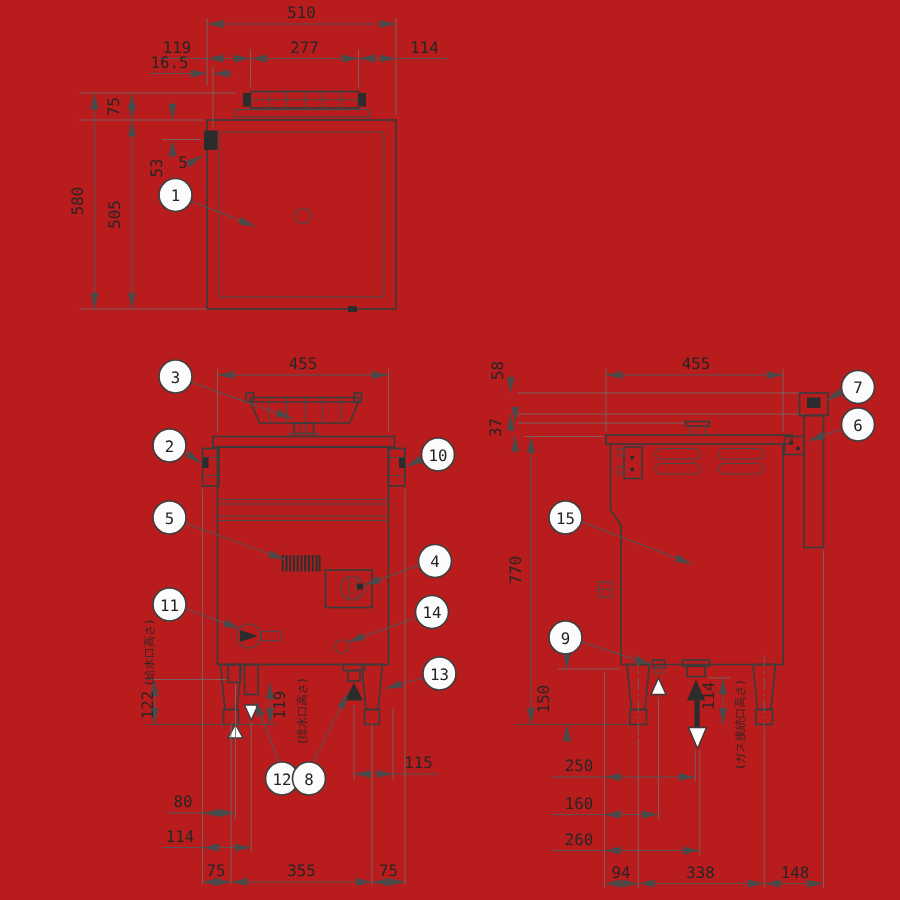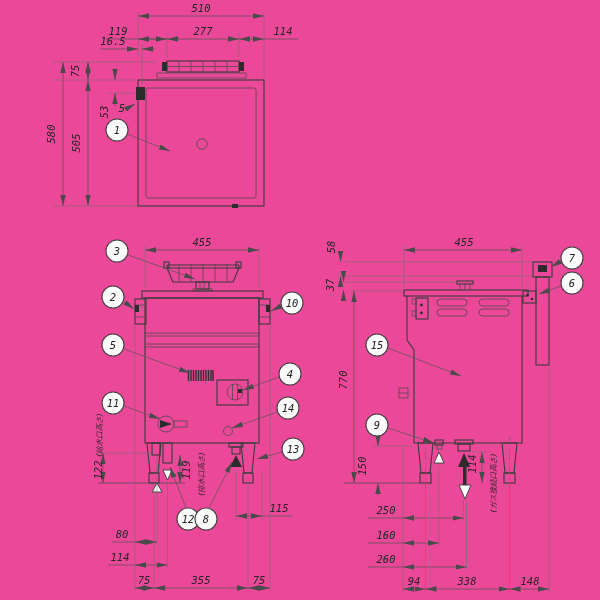--- a/index.html
+++ b/index.html
@@ -1,17 +1,17 @@
 <!DOCTYPE html>
 <html><head>
 <meta charset="utf-8">
 <style>
   html,body{margin:0;padding:0;background:#fff;}
-  .stage{position:relative;width:600px;height:600px;background:#ec4899;overflow:hidden;
-         font-family:"DejaVu Sans", sans-serif;font-style:italic;}
+  .stage{position:relative;width:600px;height:600px;background:#b91c1c;overflow:hidden;
+         font-family:"DejaVu Sans", sans-serif;}
   svg{display:block;}
   .obj{stroke:#3b3b3b;stroke-width:1.1;fill:none;}
   .objthin{stroke:#4a4a4a;stroke-width:0.75;fill:none;}
   .fillk{fill:#2c2c2c;stroke:none;}
   .fillw{fill:#fdfdfd;stroke:#3b3b3b;stroke-width:0.9;}
   .dimline{stroke:#555;stroke-width:0.7;fill:none;}
   .extline{stroke:#6e6e6e;stroke-width:0.55;fill:none;}
   .cline{stroke:#666;stroke-width:0.6;fill:none;stroke-dasharray:8 2.5 2 2.5;}
   .dim{font-family:"DejaVu Sans Mono", monospace;font-size:10.5px;fill:#262626;text-anchor:middle;}
   .dimsm{font-family:"DejaVu Sans", sans-serif;font-size:7.5px;fill:#262626;text-anchor:middle;}

